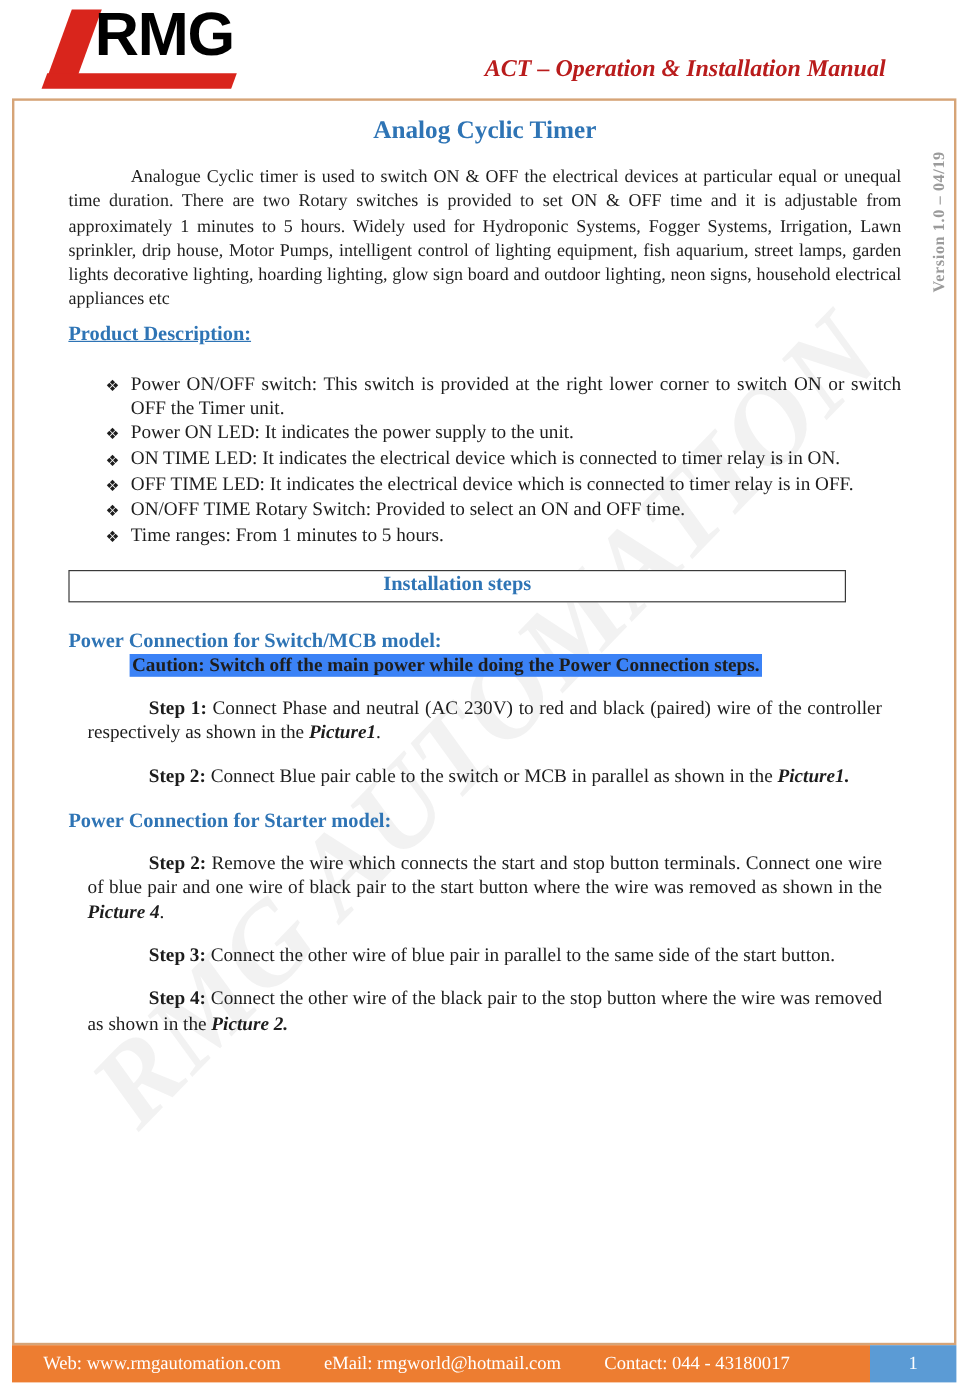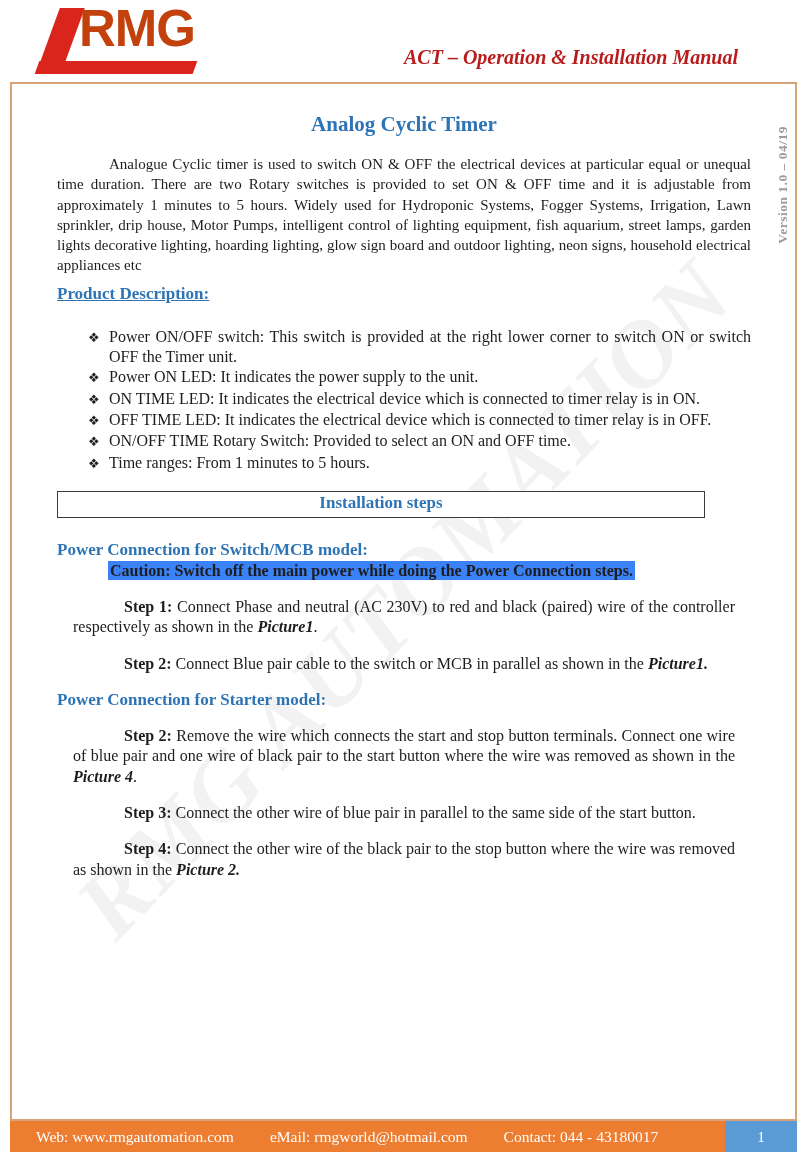--- a/index.html
+++ b/index.html
@@ -5,21 +5,21 @@
   html,body{margin:0;padding:0;}
   body{
     width:808px;height:1164px;position:relative;overflow:hidden;
     background:#ffffff;color:#1d1d1d;
     font-family:"Liberation Serif","DejaVu Serif",serif;
   }
   
   .logo{position:absolute;left:26px;top:6px;width:178px;height:69px;z-index:3;}
   .logo-slant{position:absolute;left:24px;top:2px;width:25px;height:54px;background:#d9251c;transform:skewX(-20deg);}
   .logo-base{position:absolute;left:11px;top:55px;width:158px;height:13px;background:#d9251c;transform:skewX(-20deg);}
-  .logo-text{position:absolute;left:53px;top:-7px;font-family:"Liberation Sans",sans-serif;font-weight:bold;font-size:51px;color:#c2410c;letter-spacing:-1px;}
+  .logo-text{position:absolute;left:53px;top:-7px;font-family:"Liberation Sans",sans-serif;font-weight:bold;font-size:51px;color:#000000;letter-spacing:-1px;}
   
   .manual-title{position:absolute;top:46px;right:70px;font-size:20px;font-style:italic;font-weight:bold;color:#b91c1c;z-index:3;}
   
   .page-box{
     position:absolute;left:10px;top:82px;width:787px;height:1039px;
     border:2px solid #d6a477;box-sizing:border-box;
     padding:12px 44px 0 45px;background:#ffffff;
   }
   .content{position:relative;z-index:1;}
   .watermark{
@@ -28,21 +28,21 @@
     font-size:95px;font-weight:bold;font-style:italic;
     color:rgba(80,80,80,0.075);letter-spacing:2px;white-space:nowrap;
     z-index:0;pointer-events:none;
   }
   .version{
     position:absolute;top:42px;right:4px;z-index:1;
     writing-mode:vertical-rl;transform:rotate(180deg);
     font-size:13.5px;font-weight:bold;color:#9b9b9b;letter-spacing:0.5px;
   }
   
-  .doc-title{margin:16px;text-align:center;font-size:21px;font-weight:bold;color:#2e74b5;}
+  .doc-title{margin:0;text-align:center;font-size:21px;font-weight:bold;color:#2e74b5;}
   .intro{margin:17px 0 0 0;text-indent:52px;text-align:justify;font-size:15px;line-height:20.3px;}
   .h2{font-size:17px;font-weight:bold;color:#2e74b5;margin:0;}
   .h2-pd{margin-top:8px;text-decoration:underline;}
   .bullets{margin-top:23px;padding-left:31px;}
   .bullet-item{display:flex;font-size:16px;line-height:20.3px;}
   .bullet-glyph{flex:0 0 21px;font-size:13px;padding-top:1px;}
   .bullet-text{flex:1;text-align:justify;}
   .banner{
     margin-top:17px;margin-right:46px;border:1px solid #3a3a3a;
     text-align:center;padding:1px 0 4px 0;

